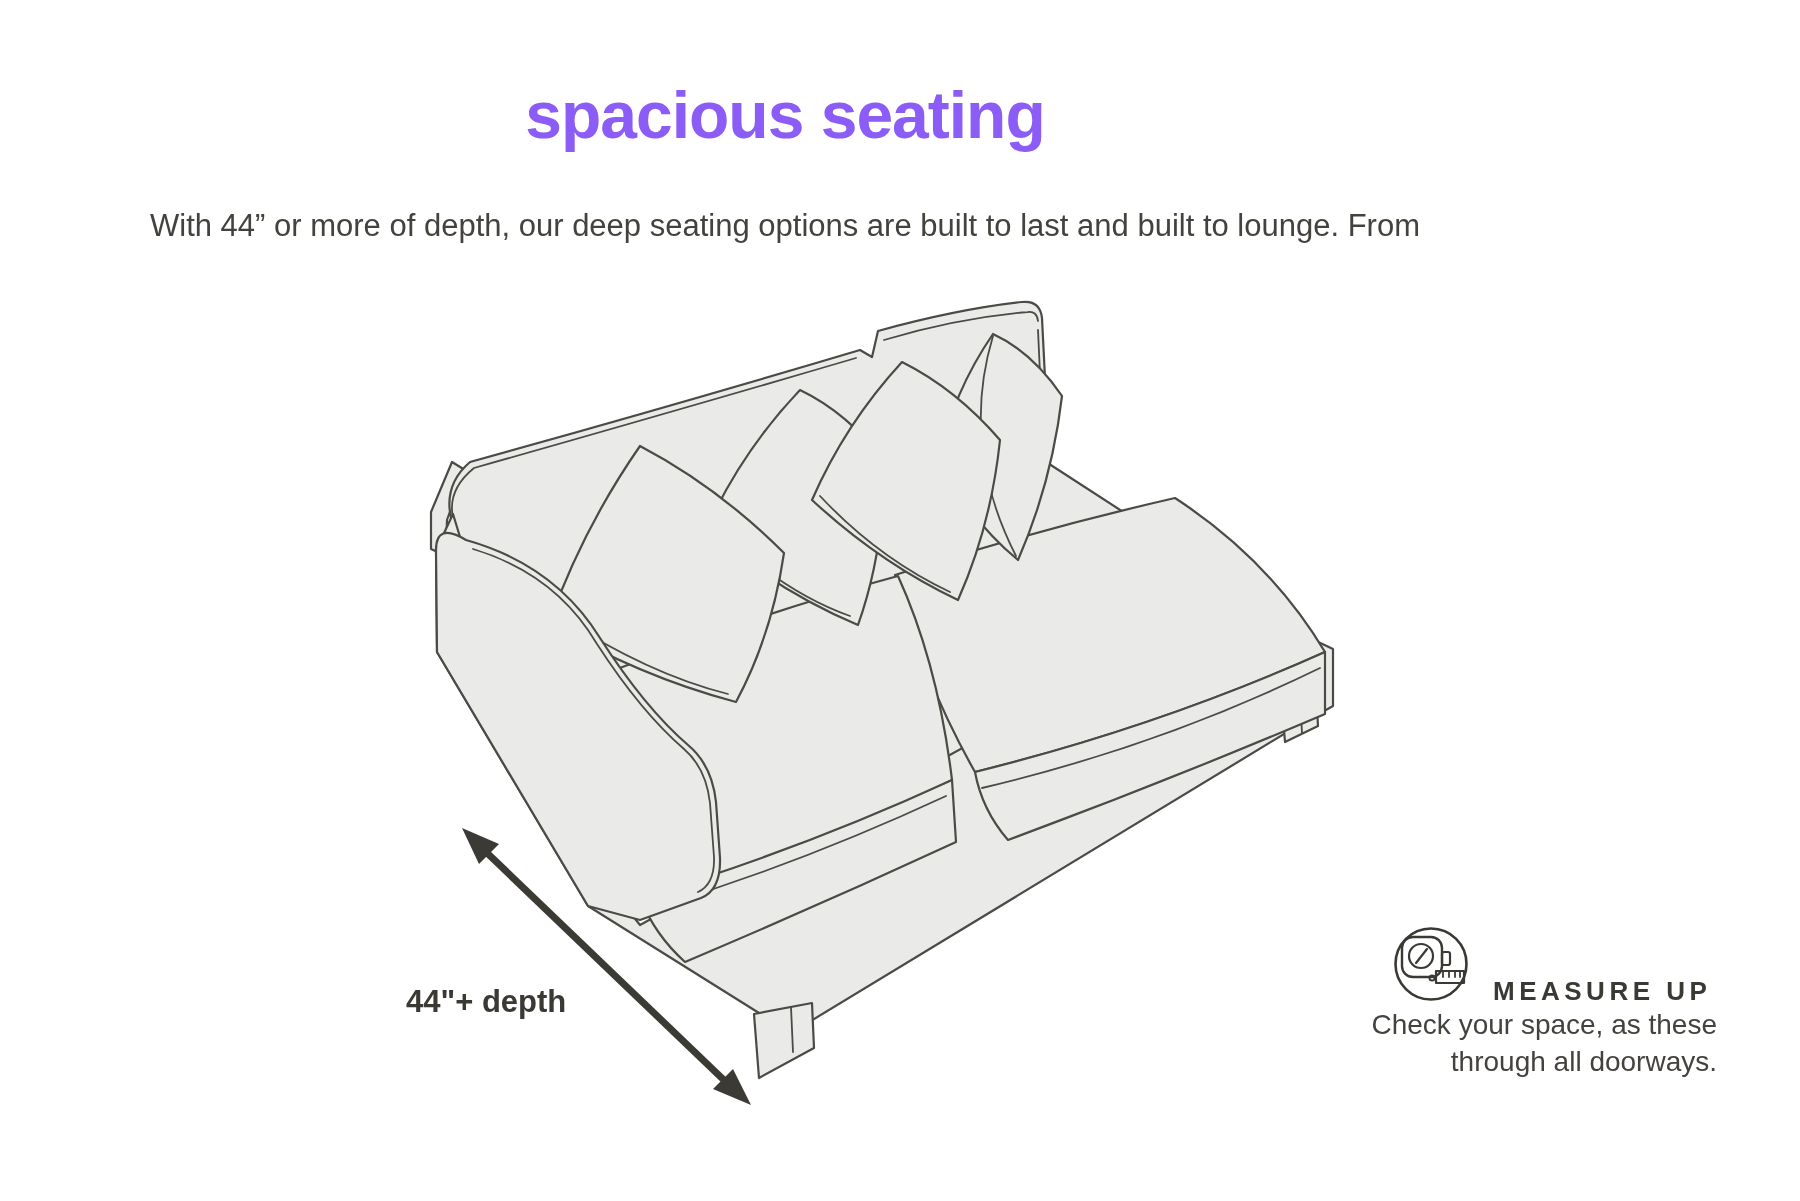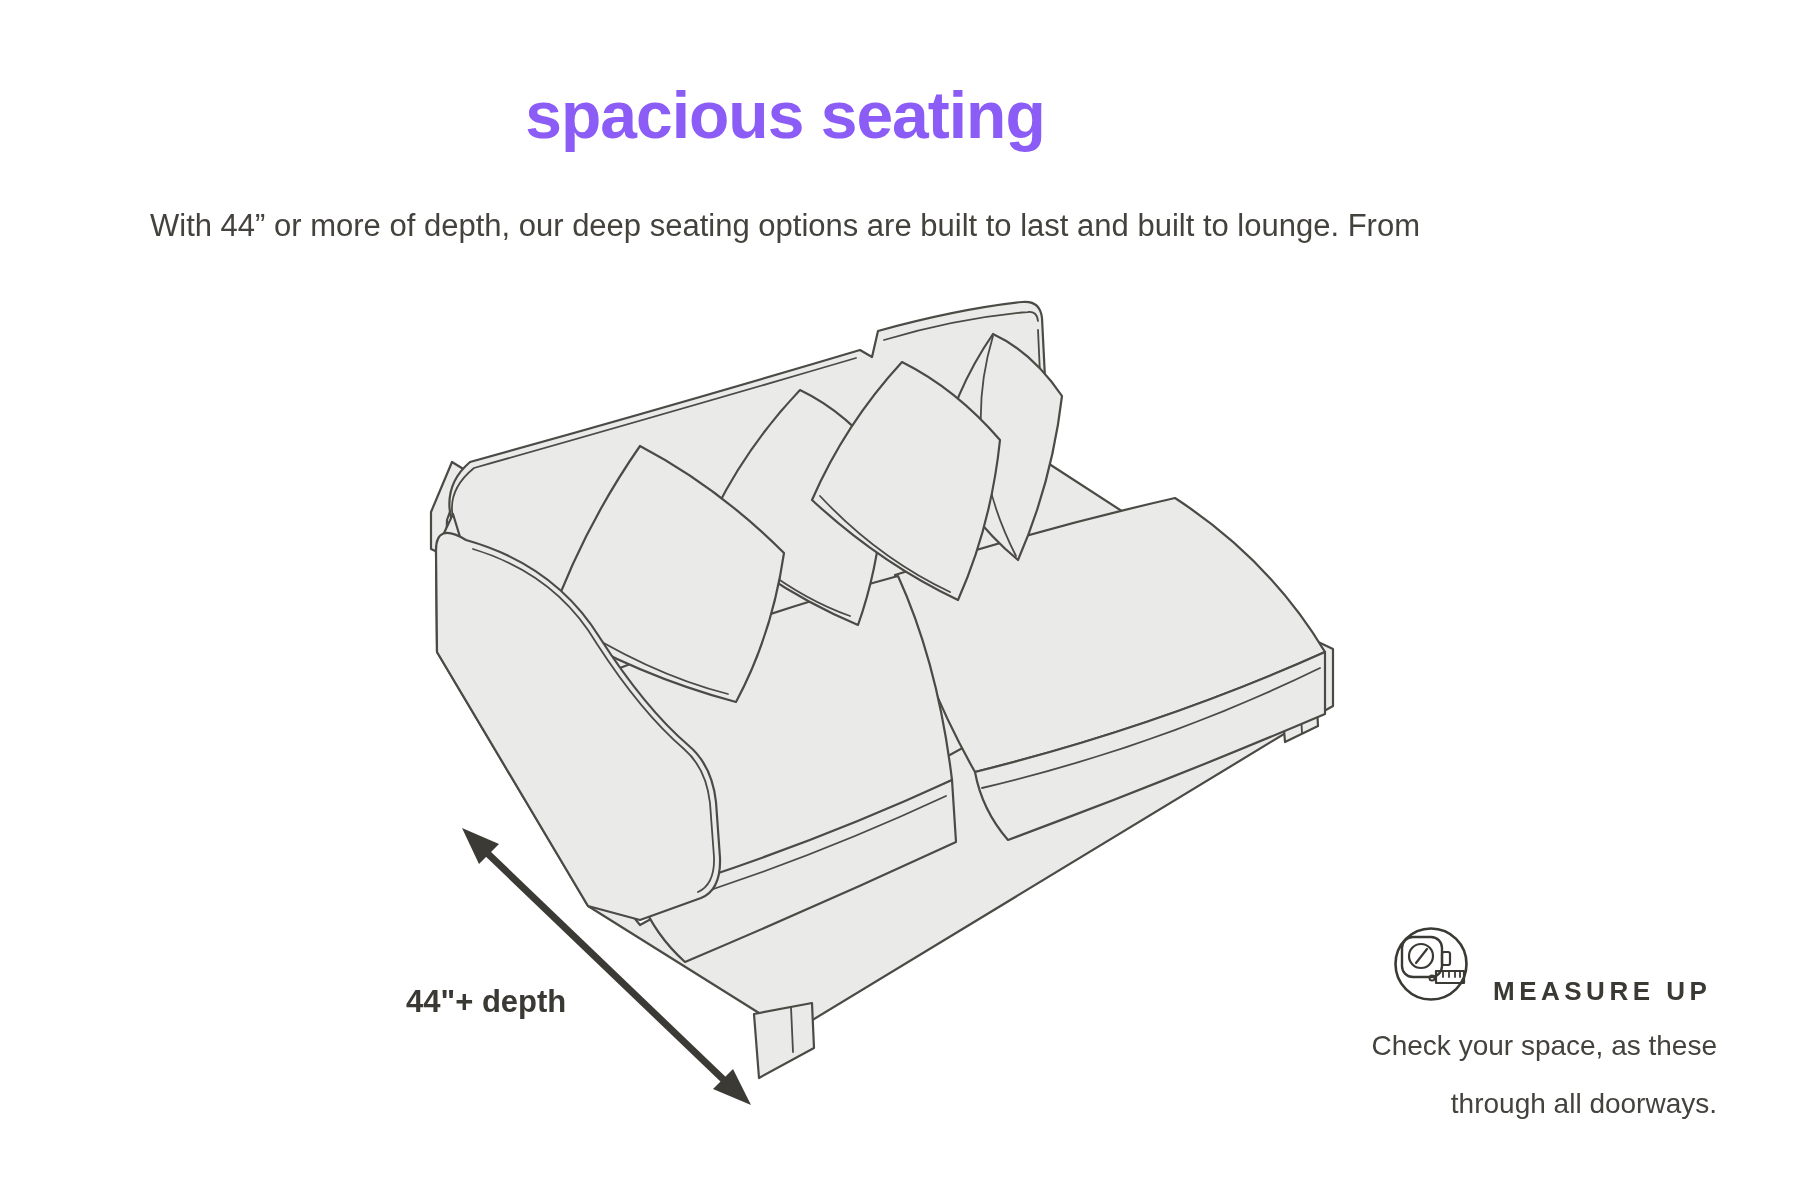--- a/index.html
+++ b/index.html
@@ -34,21 +34,21 @@
     color:#3b3933;
     white-space:nowrap;
     margin-top:28px;
   }
   .measure-note{
     left:1340px;top:1006px;width:377px;
     text-align:right;
     font-size:28px;line-height:37px;
     color:#44423d;
   }
-  .measure-note span{display:block;margin-top:21px;}
+  .measure-note span{display:block;}
   svg{display:block;}
 </style>
 </head>
 <body>
 
 <div class="abs page-title">spacious seating</div>
 
 <div class="abs intro">
   <span>With 44” or more of depth, our deep seating options are built to last and built to lounge. From</span>
 </div>

